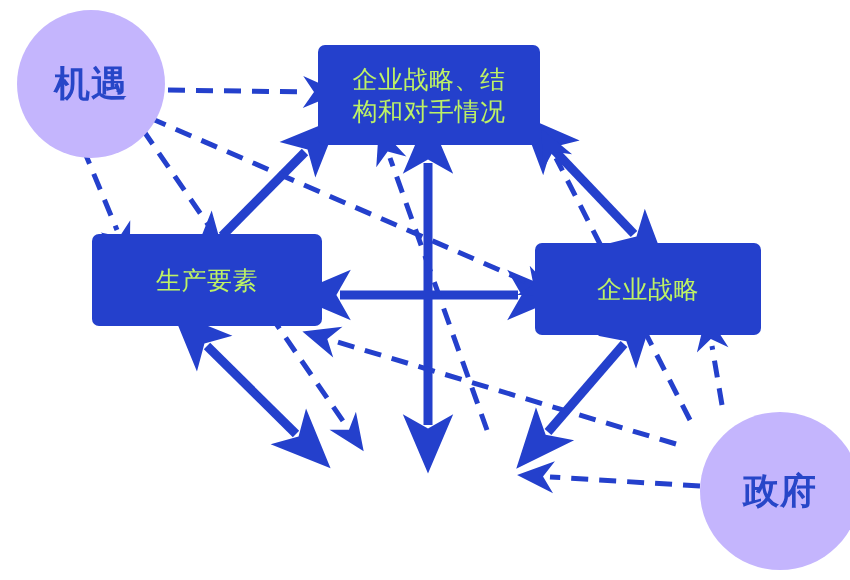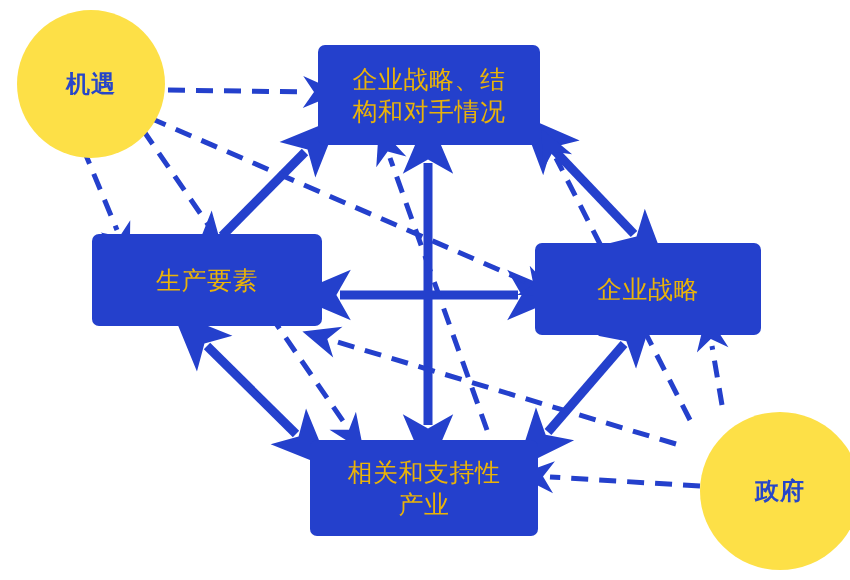--- a/index.html
+++ b/index.html
@@ -24,43 +24,43 @@
     left: 0;
     top: 0;
     width: 850px;
     height: 580px;
   }
   .node-box {
     position: absolute;
     box-sizing: border-box;
     background: #2440cc;
     border-radius: 7px;
-    color: #eab308;
+    color: #bef264;
     display: flex;
     align-items: center;
     justify-content: center;
     text-align: center;
     line-height: 1.28;
     font-size: 25px;
     letter-spacing: 0.5px;
     font-weight: 400;
     padding: 4px 10px;
     z-index: 4;
   }
   .node-circle {
     position: absolute;
     box-sizing: border-box;
-    background: #fde047;
+    background: #c4b5fd;
     border-radius: 50%;
     color: #2746c8;
     display: flex;
     align-items: center;
     justify-content: center;
     text-align: center;
-    font-size: 24px;
+    font-size: 36px;
     font-weight: bold;
     letter-spacing: 1px;
     z-index: 3;
   }
   .node-label { display: block; white-space: pre-line; }
 </style>
 </head>
 <body>
 
 <div id="diagram-root">
@@ -135,24 +135,20 @@
   </div>
 
   <div class="node-box" style="left:92px; top:234px; width:230px; height:92px;">
     <span class="node-label">生产要素</span>
   </div>
 
   <div class="node-box" style="left:535px; top:243px; width:226px; height:92px;">
     <span class="node-label">企业战略</span>
   </div>
 
-  <div class="node-box" style="left:310px; top:440px; width:228px; height:96px;">
-    <span class="node-label">相关和支持性
-产业</span>
-  </div>
 
   <div class="node-circle" style="left:17px; top:10px; width:148px; height:148px;">
     <span class="node-label">机遇</span>
   </div>
 
   <div class="node-circle" style="left:700px; top:412px; width:160px; height:158px;">
     <span class="node-label">政府</span>
   </div>
 
 </div>

